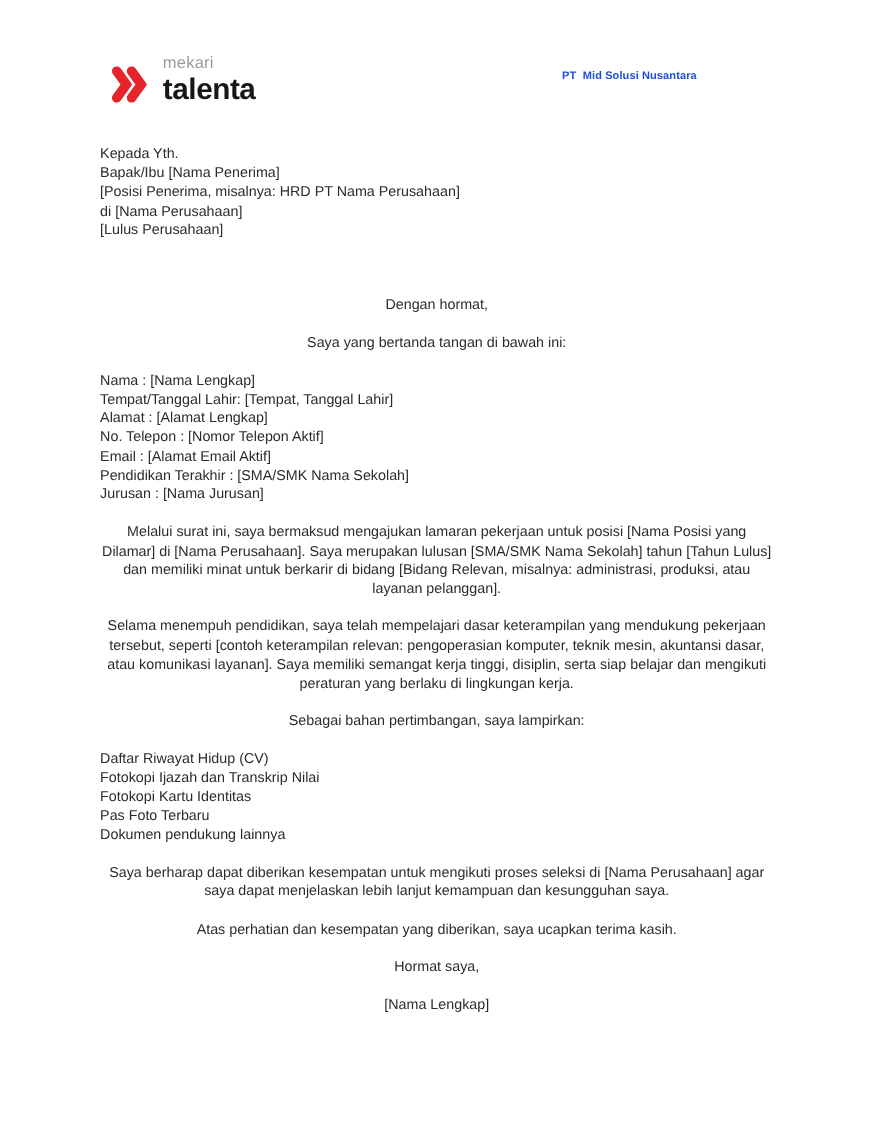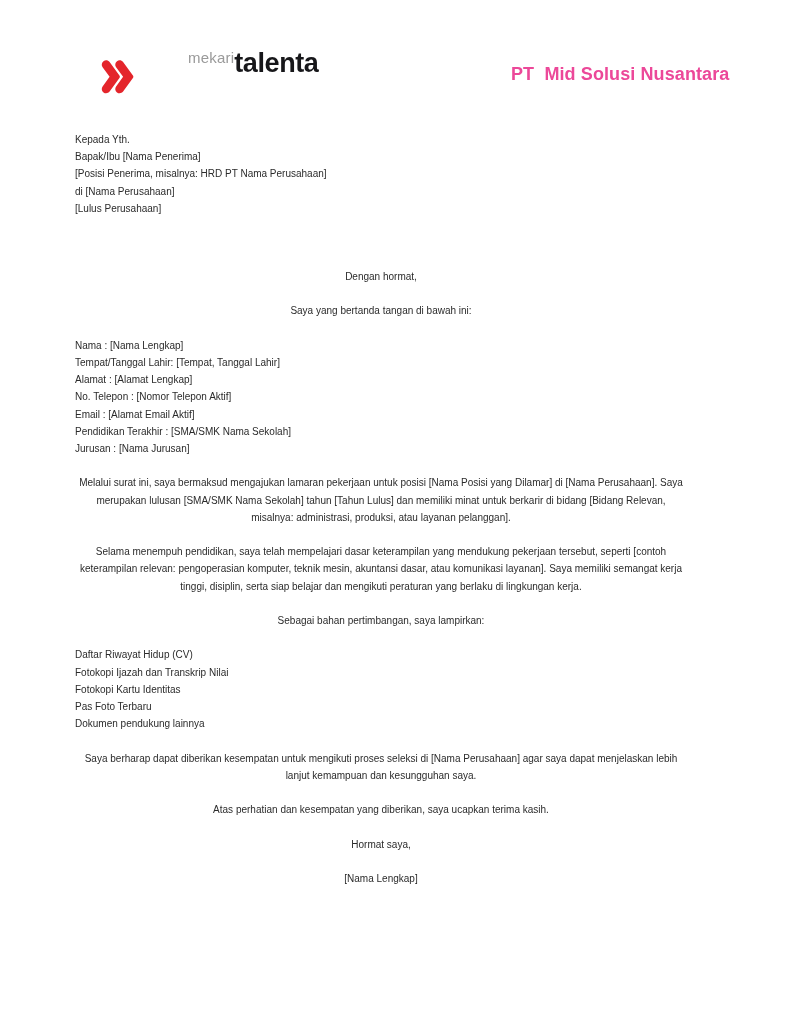--- a/index.html
+++ b/index.html
@@ -38,57 +38,56 @@
   }
   .logo-mark {
     width: 42px;
     height: 38px;
     margin-top: 8px;
     margin-right: 6px;
     flex: 0 0 auto;
   }
   .logo-words {
     display: flex;
-    flex-direction: row;
+    flex-direction: column;
     line-height: 1;
-    margin-left: 40px;
   }
   .logo-mekari {
     font-size: 15px;
     font-weight: 400;
     letter-spacing: 0.2px;
     color: #9a9a9a;
     margin-bottom: 3px;
     font-family: "Liberation Sans", sans-serif;
   }
   .logo-talenta {
     font-size: 27px;
     font-weight: 700;
     letter-spacing: -0.4px;
     color: #17171a;
     font-family: Liberation Sans, sans-serif;
   }
   .company-name {
     position: absolute;
     left: 511px;
     top: 64px;
-    font-size: 18px;
+    font-size: 10px;
     font-weight: 700;
-    color: #ec4899;
+    color: #1d4ed8;
     letter-spacing: 0.1px;
     white-space: pre;
   }
 
   
   .letter {
     position: absolute;
-    left: 75px;
+    left: 91px;
     top: 131px;
     width: 612px;
-    font-size: 10px;
+    font-size: 13px;
     line-height: 17.2px;
     color: #2b2b2b;
   }
   .block {
     margin: 0;
     padding: 0;
   }
   .block + .block {
     margin-top: 17.2px;
   }

